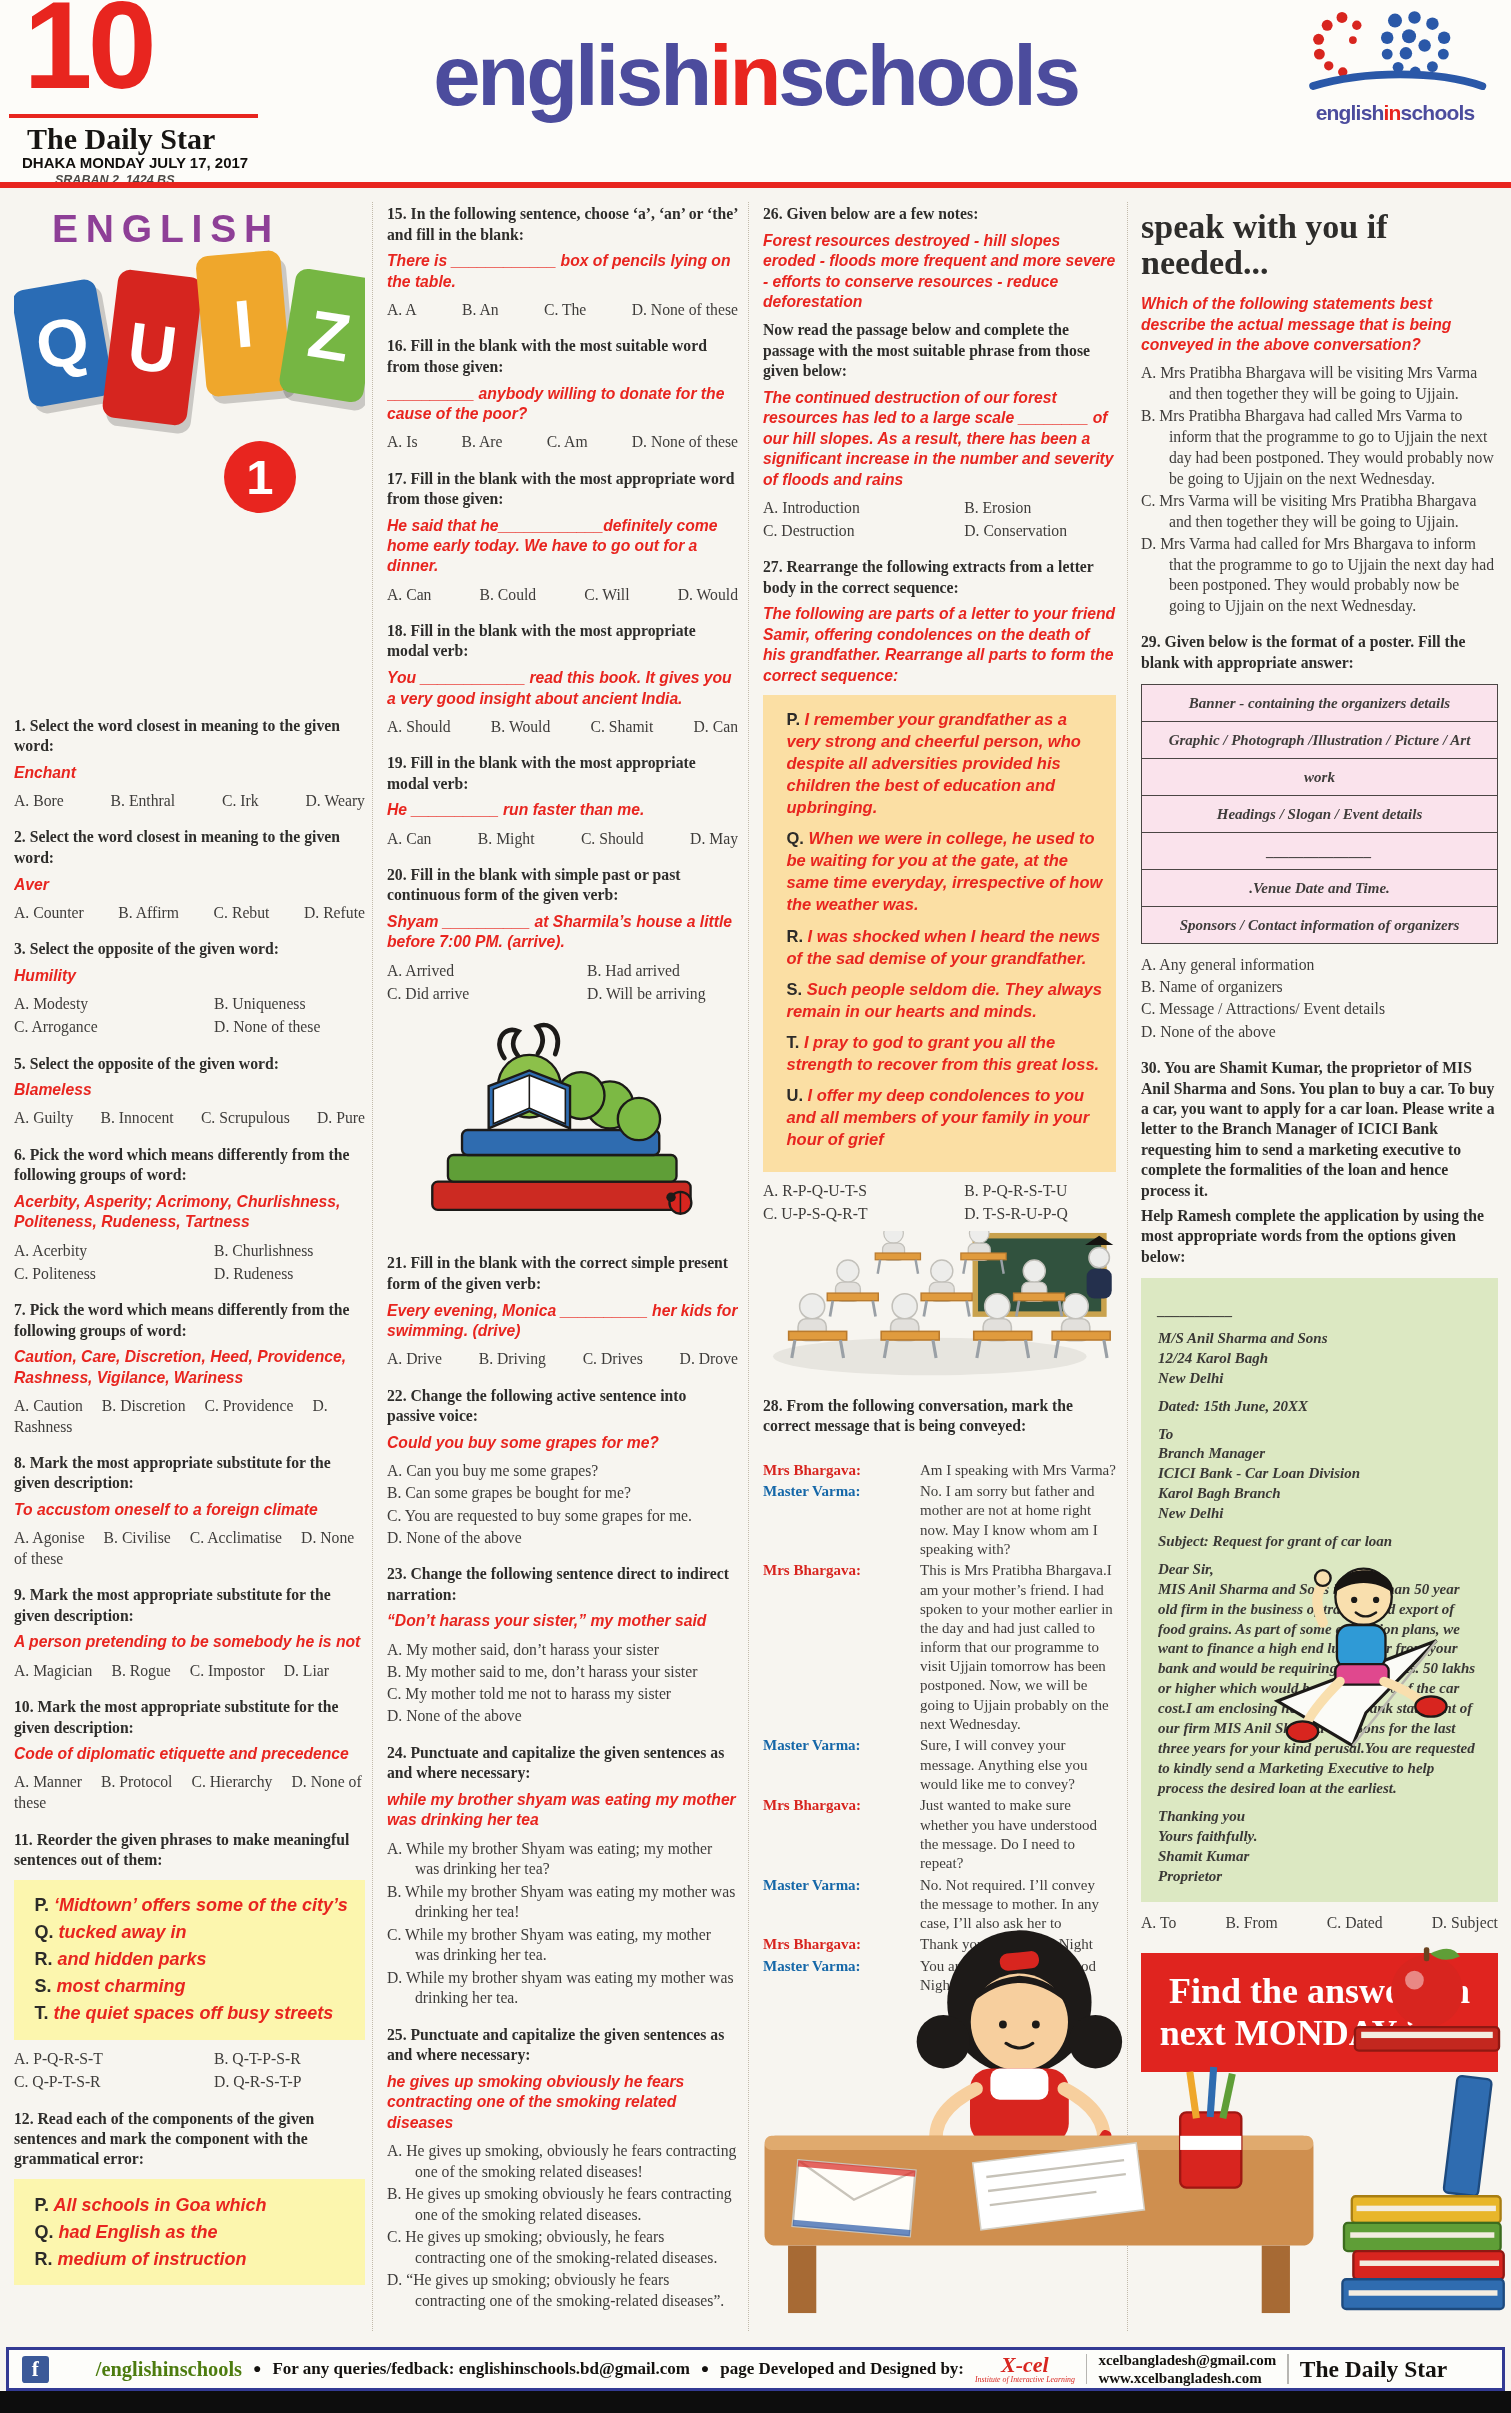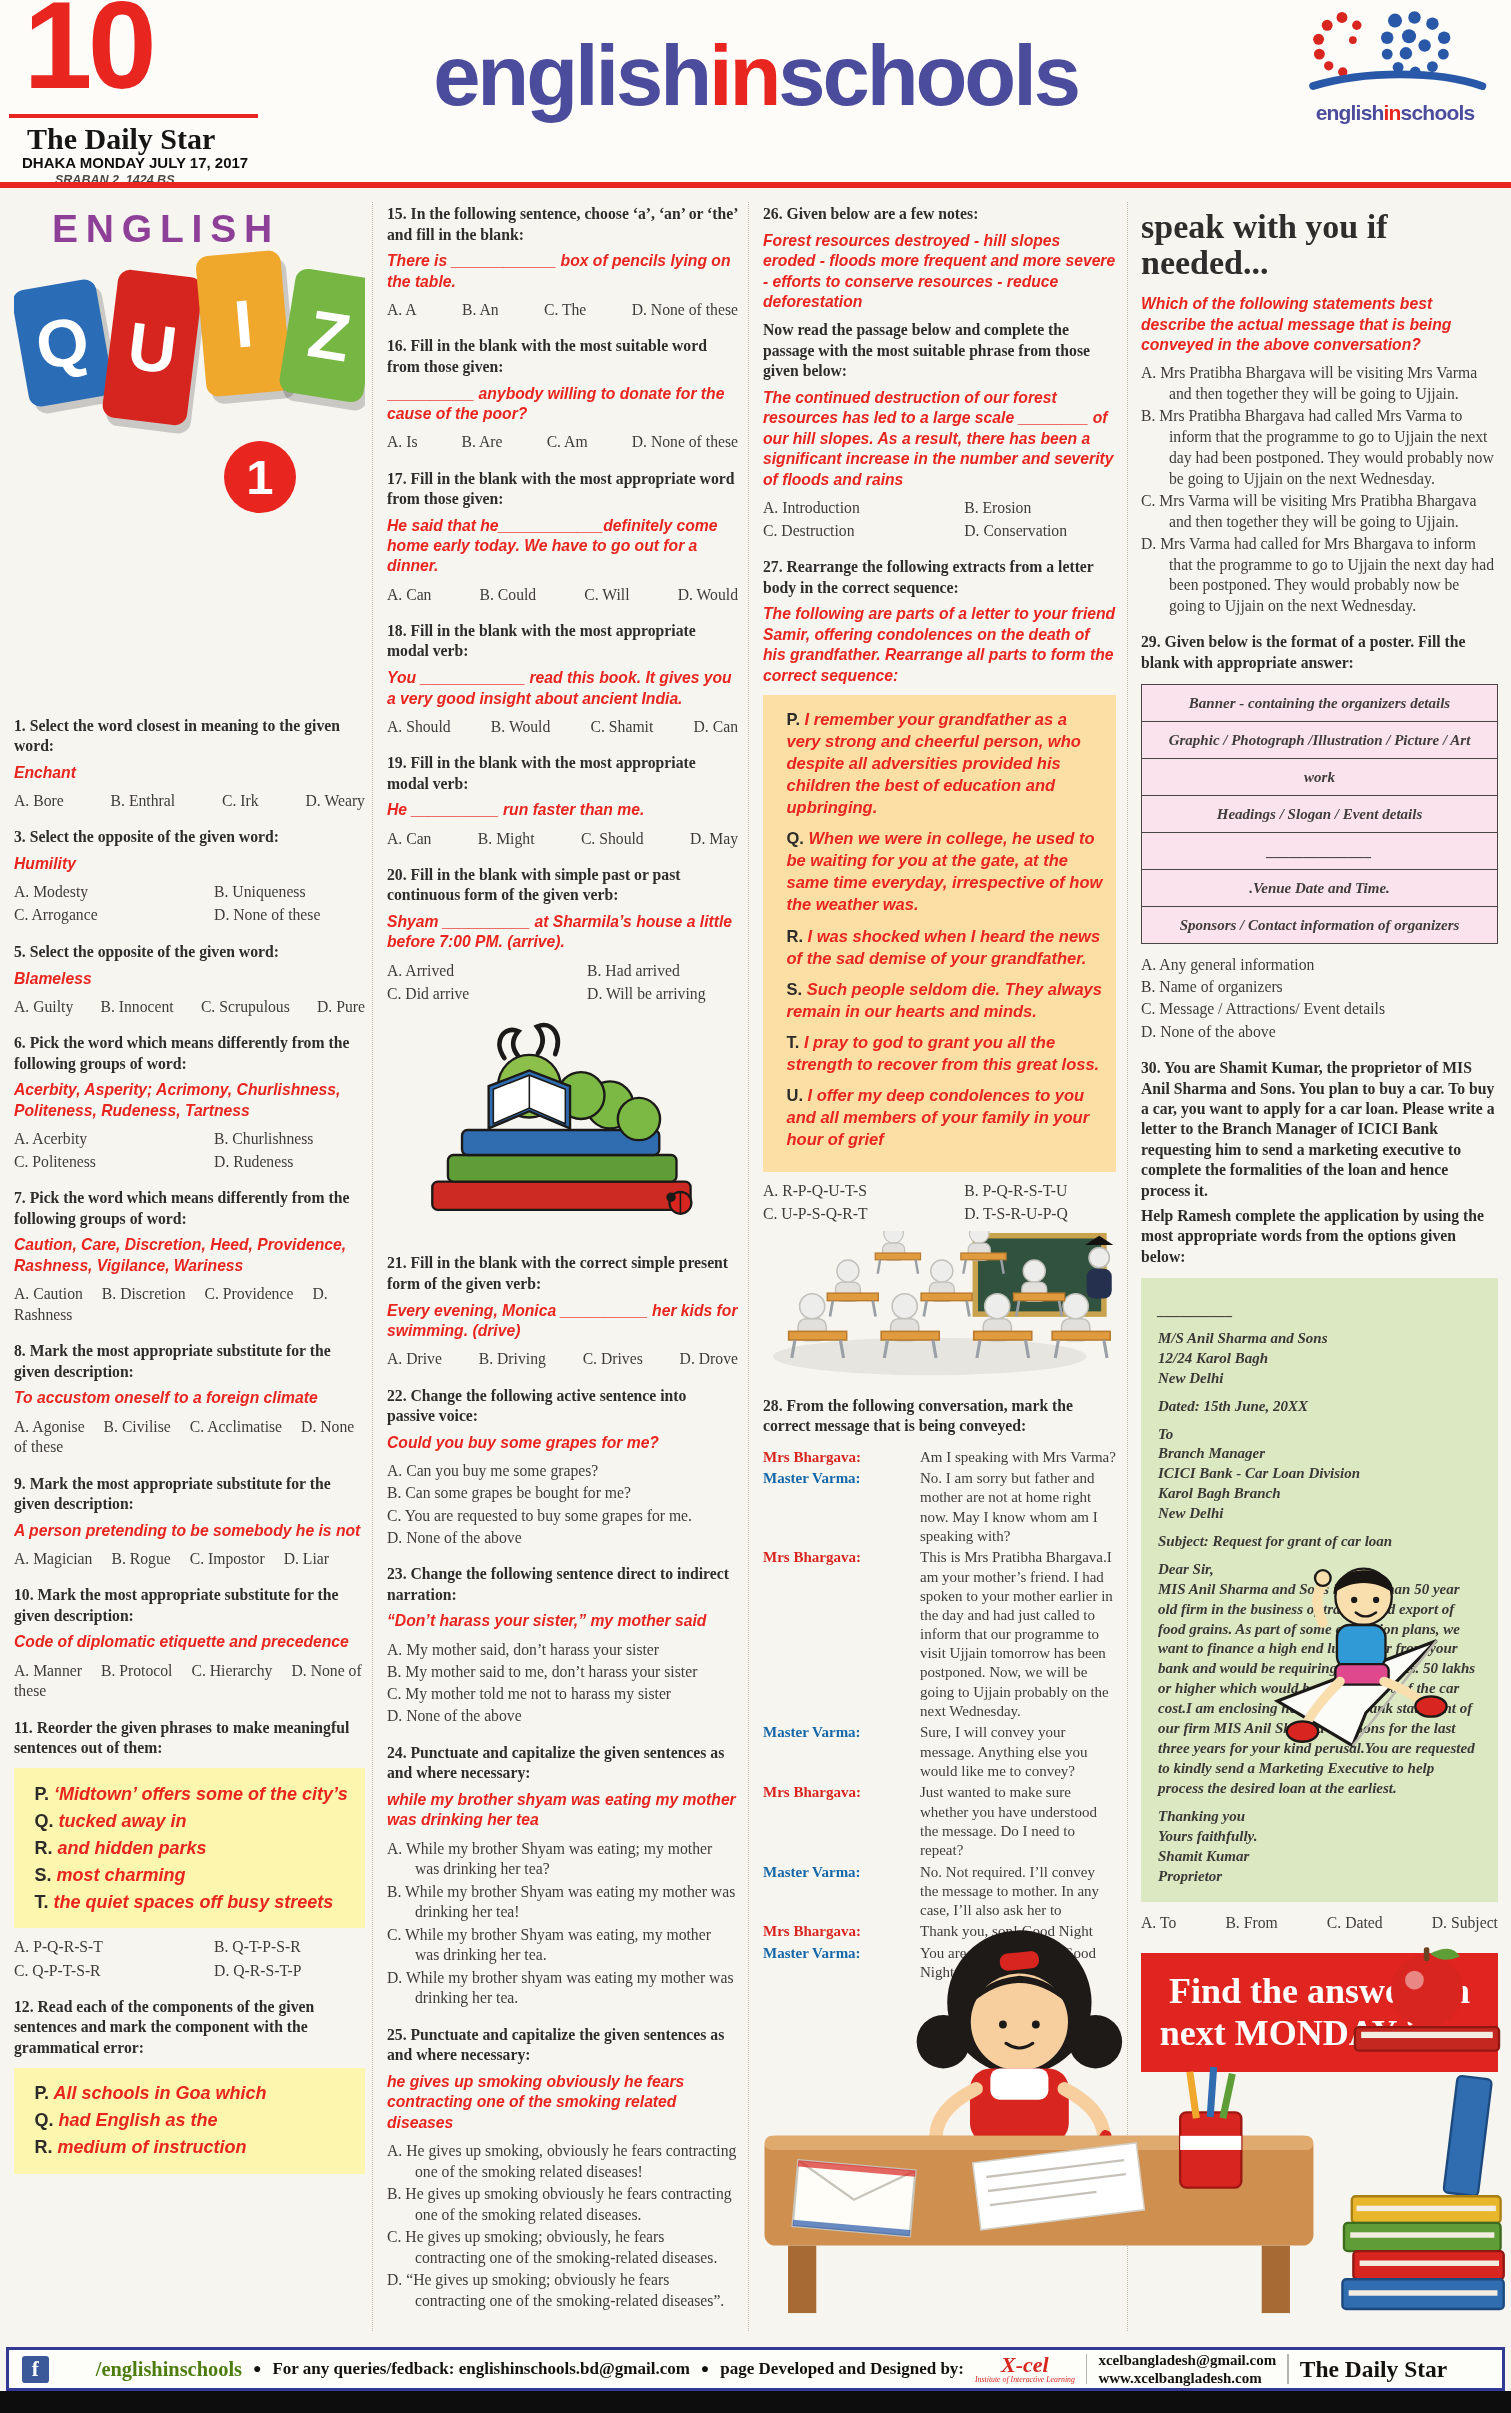--- a/index.html
+++ b/index.html
@@ -37,21 +37,21 @@
   .opts-list{margin:3.1px 0 6.3px;}
   .opts-list .opt{margin:1.6px 0;}
   .hang .opt{padding-left:28px;text-indent:-28px;}
   .ybox{background:#fcf6ae;padding:12.5px 7.8px 12.5px 20.4px;margin:9.4px 0;}
   .ybox .itm{font:bold italic 18px/1.5 "Liberation Sans",sans-serif;color:#e8251f;}
   .ybox .lbl,.obox .lbl{color:#2c2b29;font-style:normal;font-weight:bold;}
   .obox{background:#fbdfa4;padding:14px 11px 11px 23.5px;margin:9.4px 0;}
   .obox .itm{font:bold italic 16.5px/1.33 "Liberation Sans",sans-serif;color:#e8251f;margin-bottom:9.4px;}
   .mid{font:bold 15.7px/1.3 "Liberation Serif",serif;color:#2e2d2b;margin:4.7px 0;}
   
-  .conv{margin-top:11px;}
+  .conv{margin-top:24px;}
   .conv-row{display:flex;font:15px/1.28 "Liberation Serif",serif;color:#3f3d3b;margin:2.4px 0;}
   .conv-spk{flex:0 0 157px;font-weight:bold;}
   .spk-r{color:#d8251f;} .spk-b{color:#1567a8;}
   .conv-txt{flex:1;}
   
   .h4head{font:bold 34px/1.05 "Liberation Serif",serif;color:#2e2d2b;margin:11px 0 14px;}
   .poster{border:1.6px solid #4a4644;background:#fae3ec;margin:11px 0;}
   .prow{border-bottom:1.6px solid #4a4644;text-align:center;
         font:bold italic 15px/1.25 "Liberation Serif",serif;color:#3f3d3b;padding:8.6px 4.7px;}
   .prow:last-child{border-bottom:none;}
@@ -155,20 +155,30 @@
     <div class="qt">1. Select the word closest in meaning to the given word:</div>
     <div class="qp">Enchant</div>
     <div class="opts-row">
         <span class="opt">A. Bore</span>
         <span class="opt">B. Enthral</span>
         <span class="opt">C. Irk</span>
         <span class="opt">D. Weary</span>
       </div>
   </div>
   <div>
+    <div class="qt">2. Select the word closest in meaning to the given word:</div>
+    <div class="qp">Aver</div>
+    <div class="opts-row">
+        <span class="opt">A. Counter</span>
+        <span class="opt">B. Affirm</span>
+        <span class="opt">C. Rebut</span>
+        <span class="opt">D. Refute</span>
+      </div>
+  </div>
+  <div>
     <div class="qt">3. Select the opposite of the given word:</div>
     <div class="qp">Humility</div>
     <div class="opts-grid">
         <span class="opt">A. Modesty</span>
         <span class="opt">B. Uniqueness</span>
         <span class="opt">C. Arrogance</span>
         <span class="opt">D. None of these</span>
       </div>
   </div>
   <div>

